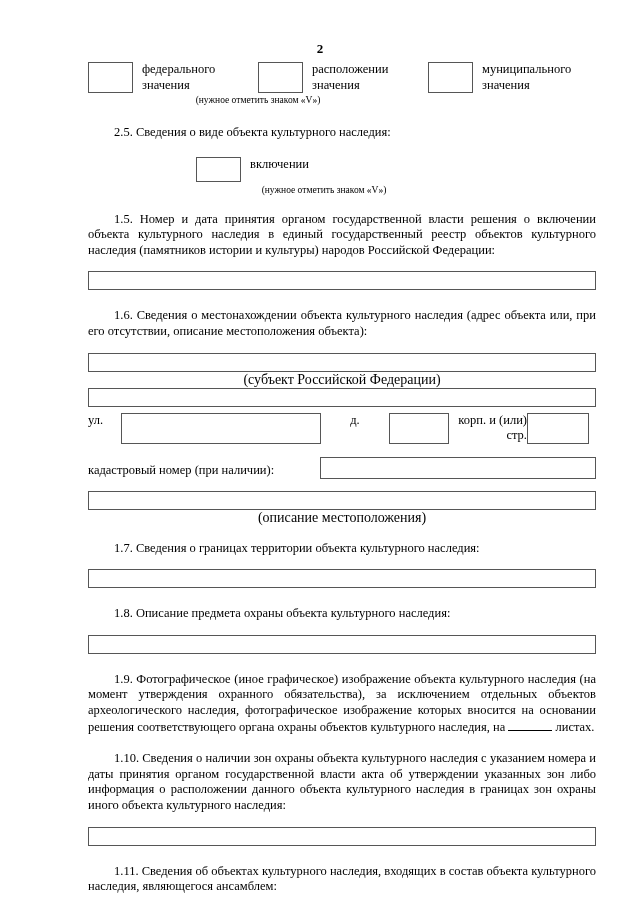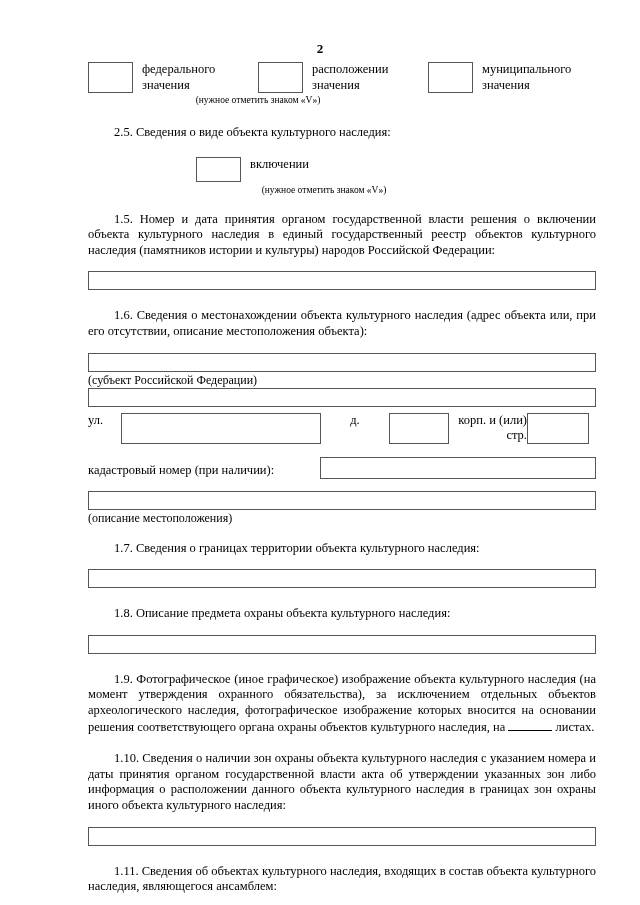--- a/index.html
+++ b/index.html
@@ -88,22 +88,22 @@
   }
   
   .field-full {
     width: 508px;
     height: 19px;
     border: 1px solid #565656;
     box-sizing: border-box;
     background: #fff;
   }
   .caption {
-    font-size: 12px;
-    text-align: left;
+    font-size: 14px;
+    text-align: center;
     line-height: 12px;
   }
   .addr-row {
     display: flex;
     align-items: flex-start;
   }
   .addr-label {
     font-size: 12.5px;
     line-height: 15.5px;
   }

